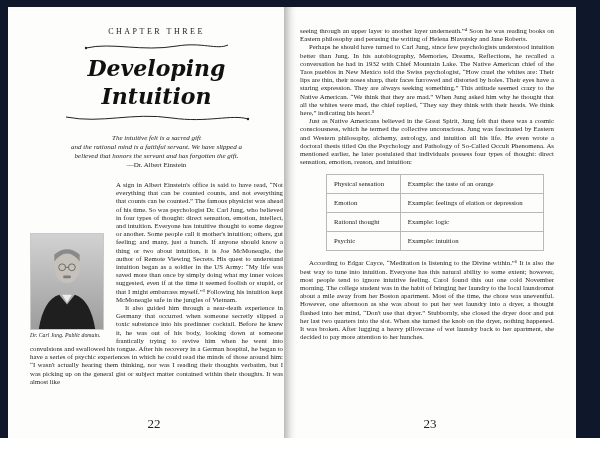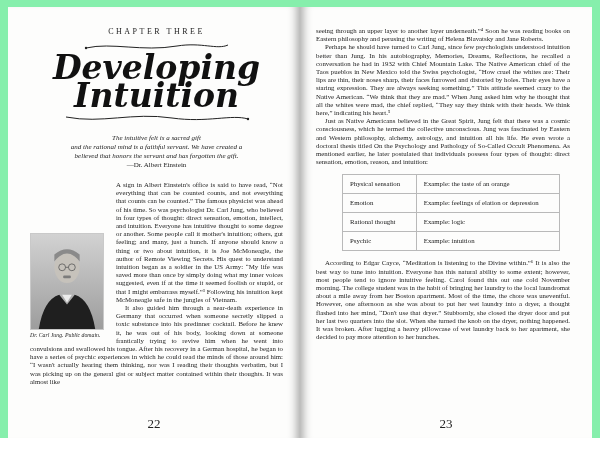--- a/index.html
+++ b/index.html
@@ -1,26 +1,26 @@
 <!DOCTYPE html>
 <html><head>
 <meta charset="utf-8">
 <style>
   * { margin:0; padding:0; box-sizing:border-box; }
   html,body { width:600px; height:450px; }
   body { font-family:"Liberation Serif", serif; }
-  .scene { position:relative; width:600px; height:438px; background:#86efac; overflow:hidden;text-decoration:underline; }
+  .scene { position:relative; width:600px; height:438px; background:#0f172a; overflow:hidden;text-decoration:underline; }
   .page { position:absolute; top:7px; height:433px; width:292px; background:#fdfdfc; color:#1c1c1c; overflow:hidden; }
   .page-left  { left:8px;  padding:20px 17px 18px 22px; box-shadow: inset -10px 0 10px -7px rgba(0,0,0,0.35); }
-  .page-right { left:300px; padding:20px 22px 18px 16px; box-shadow: inset 10px 0 10px -7px rgba(0,0,0,0.35); }
+  .page-right { left:284px; padding:20px 22px 18px 16px; box-shadow: inset 10px 0 10px -7px rgba(0,0,0,0.35); }
 
   .chapter-label { text-align:center; font-size:8px; letter-spacing:2.5px; color:#222; }
   .title-block { text-align:center; margin-top:6px; }
   .chapter-title { font-family:"DejaVu Serif", serif; font-style:italic; font-weight:bold;
-                   font-size:33px; line-height:28px; color:#111; }
+                   font-size:22px; line-height:28px; color:#111; }
   .flourish { display:block; margin:2px auto; }
 
   .epigraph { margin-top:10px; text-align:center; font-style:italic; font-size:7px; line-height:9px; color:#222; }
   .epigraph-attribution { font-style:normal; font-size:7px; }
 
   .body-text { margin-top:11px; font-size:6.8px; line-height:8.2px; text-align:justify; color:#1c1c1c; }
   .body-text p { margin:0; }
   .indent { text-indent:9px; }
 
   .photo-figure { float:left; width:78px; margin-right:8px; padding-top:52px; }
@@ -48,21 +48,21 @@
       </svg>
       <div class="chapter-title">Developing Intuition</div>
       <svg class="flourish" width="190" height="12" viewBox="0 0 190 12">
         <path d="M4 5 C 40 12 70 0 110 6 C 145 11 170 2 186 7" stroke="#222" fill="none" stroke-width="1"></path>
         <circle cx="186" cy="7" r="1.2" fill="#222"></circle>
       </svg>
     </div>
 
     <div class="epigraph">
       <div>The intuitive felt is a sacred gift</div>
-      <div>and the rational mind is a faithful servant. We have created a</div>
+      <div>and the rational mind is a faithful servant. We have slipped a</div>
       <div>believed that honors the servant and has forgotten the gift.</div>
       <div class="epigraph-attribution">—Dr. Albert Einstein</div>
     </div>
 
     <div class="body-text">
       <div class="photo-figure">
         <svg class="portrait" viewBox="0 0 74 97" preserveAspectRatio="none">
           <defs>
             <linearGradient id="pbg" x1="0" y1="0" x2="0" y2="1">
               <stop offset="0" stop-color="#d2d2d2"></stop>

